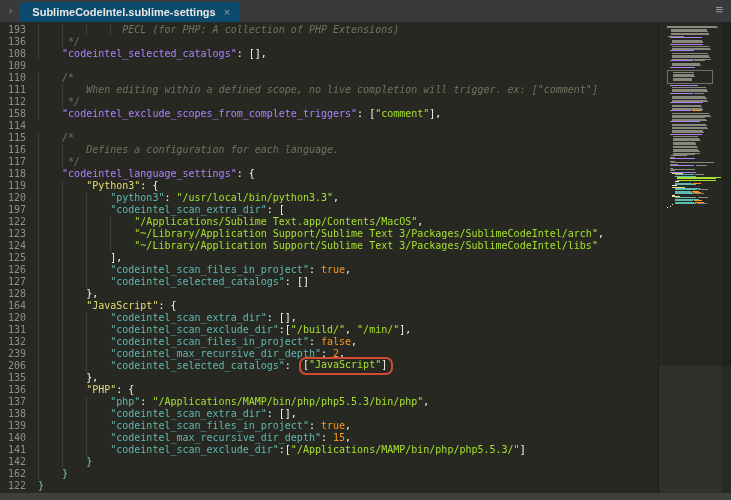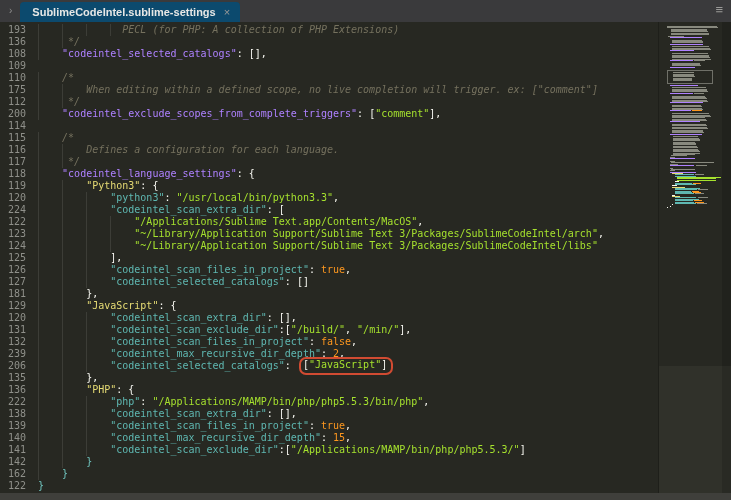--- a/index.html
+++ b/index.html
@@ -58,47 +58,47 @@
     <span class="overflow">≡</span>
   </div>
 
   <div class="editor">
     <div class="gutter" id="gutter">
         <div>193</div>
         <div>136</div>
         <div>108</div>
         <div>109</div>
         <div>110</div>
-        <div>175</div>
+        <div>111</div>
         <div>112</div>
-        <div>200</div>
+        <div>158</div>
         <div>114</div>
         <div>115</div>
         <div>116</div>
         <div>117</div>
         <div>118</div>
         <div>119</div>
         <div>120</div>
-        <div>224</div>
+        <div>197</div>
         <div>122</div>
         <div>123</div>
         <div>124</div>
         <div>125</div>
         <div>126</div>
         <div>127</div>
-        <div>181</div>
-        <div>129</div>
+        <div>128</div>
+        <div>164</div>
         <div>120</div>
         <div>131</div>
         <div>132</div>
         <div>239</div>
         <div>206</div>
         <div>135</div>
         <div>136</div>
-        <div>222</div>
+        <div>137</div>
         <div>138</div>
         <div>139</div>
         <div>140</div>
         <div>141</div>
         <div>142</div>
         <div>162</div>
         <div>122</div>
       </div>
     <div class="code" id="code"><div class="codeline"><span class="ind" style="width: 14ch;"></span><span class="c-comment">PECL (for PHP: A collection of PHP Extensions)</span></div><div class="codeline"><span class="ind" style="width: 5ch;"></span><span class="c-comment">*/</span></div><div class="codeline"><span class="ind" style="width: 4ch;"></span><span class="c-key1">"codeintel_selected_catalogs"</span><span class="c-pun">: [],</span></div><div class="codeline"></div><div class="codeline"><span class="ind" style="width: 4ch;"></span><span class="c-comment">/*</span></div><div class="codeline"><span class="ind" style="width: 8ch;"></span><span class="c-comment">When editing within a defined scope, no live completion will trigger. ex: ["comment"]</span></div><div class="codeline"><span class="ind" style="width: 5ch;"></span><span class="c-comment">*/</span></div><div class="codeline"><span class="ind" style="width: 4ch;"></span><span class="c-key1">"codeintel_exclude_scopes_from_complete_triggers"</span><span class="c-pun">: [</span><span class="c-str">"comment"</span><span class="c-pun">],</span></div><div class="codeline"></div><div class="codeline"><span class="ind" style="width: 4ch;"></span><span class="c-comment">/*</span></div><div class="codeline"><span class="ind" style="width: 8ch;"></span><span class="c-comment">Defines a configuration for each language.</span></div><div class="codeline"><span class="ind" style="width: 5ch;"></span><span class="c-comment">*/</span></div><div class="codeline"><span class="ind" style="width: 4ch;"></span><span class="c-key1">"codeintel_language_settings"</span><span class="c-pun">: {</span></div><div class="codeline"><span class="ind" style="width: 8ch;"></span><span class="c-lang">"Python3"</span><span class="c-pun">: {</span></div><div class="codeline"><span class="ind" style="width: 12ch;"></span><span class="c-key">"python3"</span><span class="c-pun">: </span><span class="c-str">"/usr/local/bin/python3.3"</span><span class="c-pun">,</span></div><div class="codeline"><span class="ind" style="width: 12ch;"></span><span class="c-key">"codeintel_scan_extra_dir"</span><span class="c-pun">: [</span></div><div class="codeline"><span class="ind" style="width: 16ch;"></span><span class="c-str">"/Applications/Sublime Text.app/Contents/MacOS"</span><span class="c-pun">,</span></div><div class="codeline"><span class="ind" style="width: 16ch;"></span><span class="c-str">"~/Library/Application Support/Sublime Text 3/Packages/SublimeCodeIntel/arch"</span><span class="c-pun">,</span></div><div class="codeline"><span class="ind" style="width: 16ch;"></span><span class="c-str">"~/Library/Application Support/Sublime Text 3/Packages/SublimeCodeIntel/libs"</span></div><div class="codeline"><span class="ind" style="width: 12ch;"></span><span class="c-pun">],</span></div><div class="codeline"><span class="ind" style="width: 12ch;"></span><span class="c-key">"codeintel_scan_files_in_project"</span><span class="c-pun">: </span><span class="c-const">true</span><span class="c-pun">,</span></div><div class="codeline"><span class="ind" style="width: 12ch;"></span><span class="c-key">"codeintel_selected_catalogs"</span><span class="c-pun">: []</span></div><div class="codeline"><span class="ind" style="width: 8ch;"></span><span class="c-pun">},</span></div><div class="codeline"><span class="ind" style="width: 8ch;"></span><span class="c-lang">"JavaScript"</span><span class="c-pun">: {</span></div><div class="codeline"><span class="ind" style="width: 12ch;"></span><span class="c-key">"codeintel_scan_extra_dir"</span><span class="c-pun">: [],</span></div><div class="codeline"><span class="ind" style="width: 12ch;"></span><span class="c-key">"codeintel_scan_exclude_dir"</span><span class="c-pun">:[</span><span class="c-str">"/build/"</span><span class="c-pun">, </span><span class="c-str">"/min/"</span><span class="c-pun">],</span></div><div class="codeline"><span class="ind" style="width: 12ch;"></span><span class="c-key">"codeintel_scan_files_in_project"</span><span class="c-pun">: </span><span class="c-const">false</span><span class="c-pun">,</span></div><div class="codeline"><span class="ind" style="width: 12ch;"></span><span class="c-key">"codeintel_max_recursive_dir_depth"</span><span class="c-pun">: </span><span class="c-const">2</span><span class="c-pun">,</span></div><div class="codeline"><span class="ind" style="width: 12ch;"></span><span class="c-key">"codeintel_selected_catalogs"</span><span class="c-pun">: </span><span class="redbox"><span class="c-pun">[</span><span class="c-str">"JavaScript"</span><span class="c-pun">]</span></span></div><div class="codeline"><span class="ind" style="width: 8ch;"></span><span class="c-pun">},</span></div><div class="codeline"><span class="ind" style="width: 8ch;"></span><span class="c-lang">"PHP"</span><span class="c-pun">: {</span></div><div class="codeline"><span class="ind" style="width: 12ch;"></span><span class="c-key">"php"</span><span class="c-pun">: </span><span class="c-str">"/Applications/MAMP/bin/php/php5.5.3/bin/php"</span><span class="c-pun">,</span></div><div class="codeline"><span class="ind" style="width: 12ch;"></span><span class="c-key">"codeintel_scan_extra_dir"</span><span class="c-pun">: [],</span></div><div class="codeline"><span class="ind" style="width: 12ch;"></span><span class="c-key">"codeintel_scan_files_in_project"</span><span class="c-pun">: </span><span class="c-const">true</span><span class="c-pun">,</span></div><div class="codeline"><span class="ind" style="width: 12ch;"></span><span class="c-key">"codeintel_max_recursive_dir_depth"</span><span class="c-pun">: </span><span class="c-const">15</span><span class="c-pun">,</span></div><div class="codeline"><span class="ind" style="width: 12ch;"></span><span class="c-key">"codeintel_scan_exclude_dir"</span><span class="c-pun">:[</span><span class="c-str">"/Applications/MAMP/bin/php/php5.5.3/"</span><span class="c-pun">]</span></div><div class="codeline"><span class="ind" style="width: 8ch;"></span><span class="c-brace">}</span></div><div class="codeline"><span class="ind" style="width: 4ch;"></span><span class="c-brace">}</span></div><div class="codeline"><span class="c-brace">}</span></div></div>
     <div class="minimap" id="minimap">

